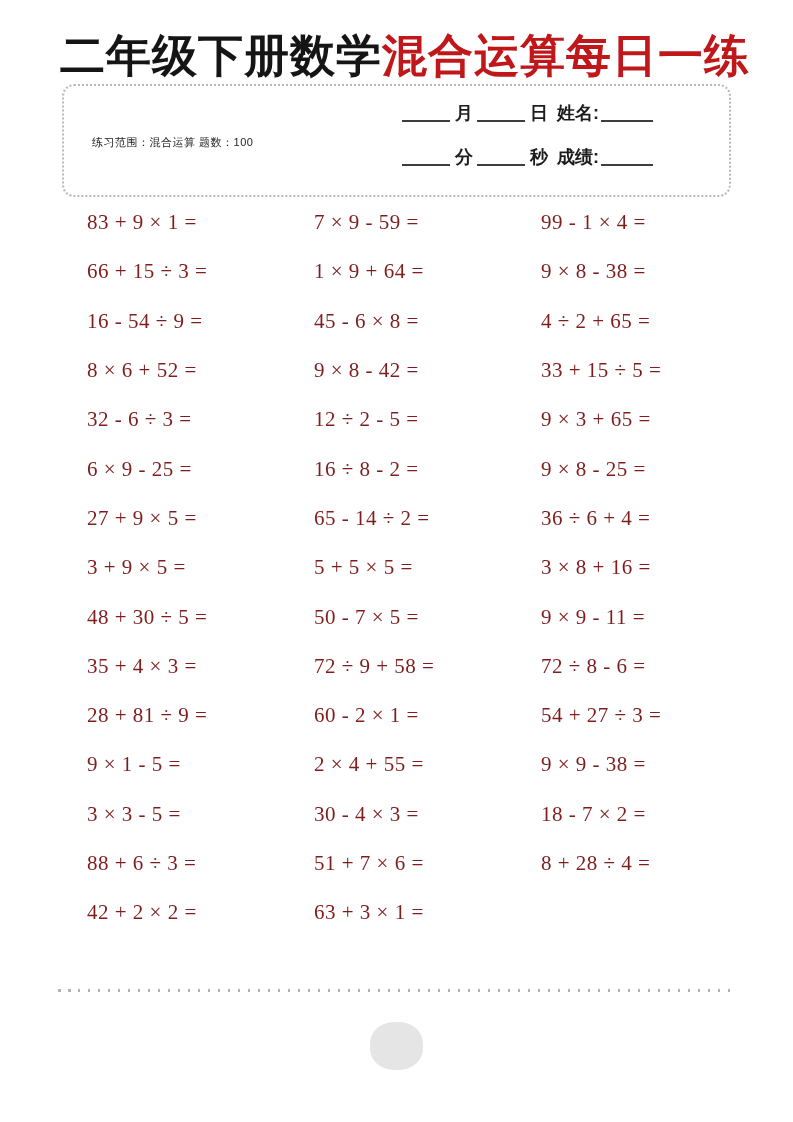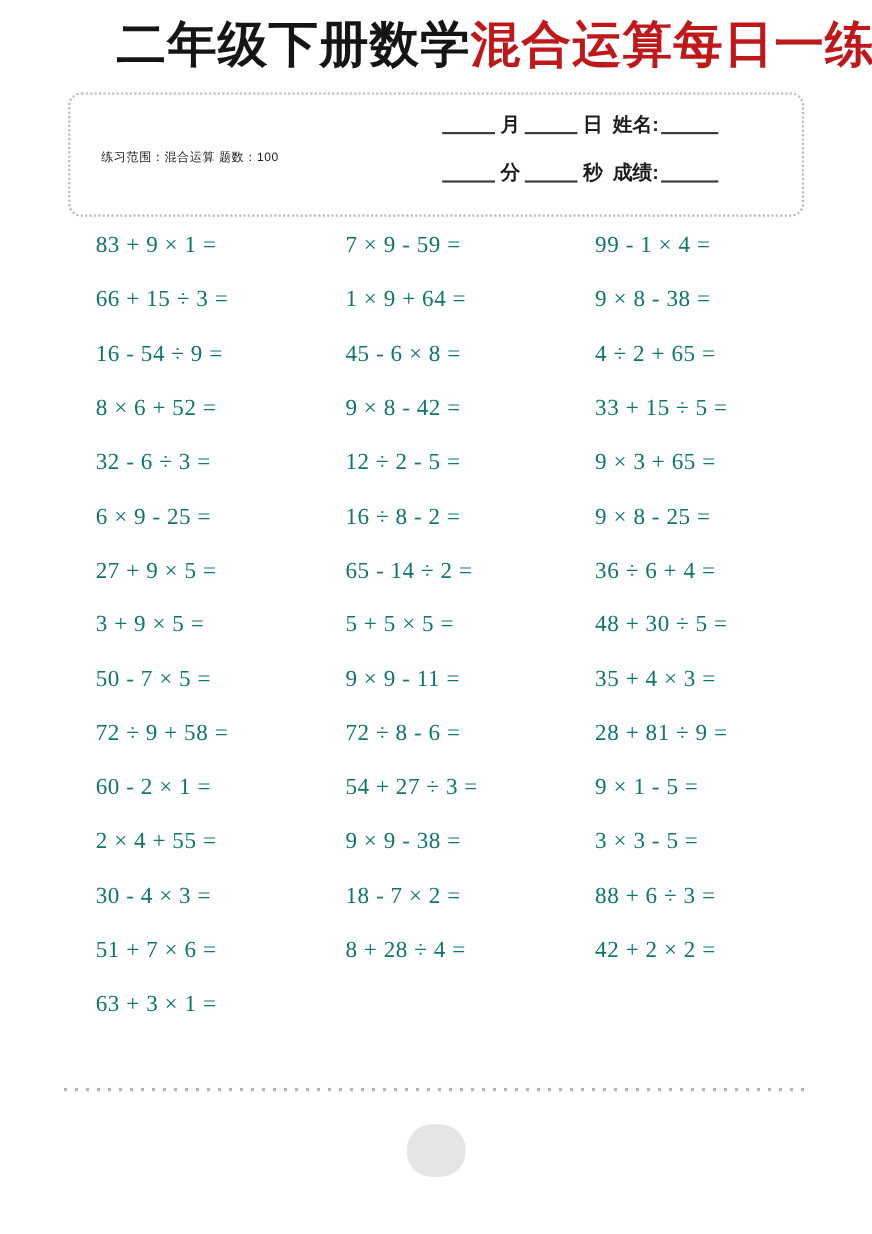--- a/index.html
+++ b/index.html
@@ -8,28 +8,27 @@
     width: 793px; height: 1122px;
     position: relative;
     overflow: hidden;
     font-family: "Liberation Sans", sans-serif;
     color: #1f1f1f;
   }
 
   
   .title {
     position: absolute;
-    left: 60px; top: 10px;
+    left: 60px; top: 26px;
     width: 680px;
     font-size: 45px;
     font-weight: 800;
     letter-spacing: 1px;
     white-space: nowrap;
     color: #151515;
-    margin-left: 46px;
   }
   .title .red { color: #c0181a; }
 
   
   .info-box {
     position: absolute;
     left: 62px; top: 84px;
     width: 669px; height: 113px;
     border: 2px dotted #b9b9b9;
     border-radius: 12px;
@@ -75,21 +74,21 @@
     position: absolute;
     left: 87px; top: 198px;
     width: 660px;
     display: grid;
     grid-template-columns: 227px 227px 1fr;
     grid-auto-rows: 49.3px;
   }
   .prob {
     font-family: "Liberation Serif", serif;
     font-size: 21px;
-    color: #0f766e;
+    color: #7f1d1d;
     display: flex;
     align-items: center;
     white-space: nowrap;
     letter-spacing: 0.5px;
   }
 
   
   .bottom-divider {
     position: absolute;
     left: 58px; top: 989px;
@@ -148,20 +147,21 @@
   <div class="prob">12 ÷ 2 - 5 =</div>
   <div class="prob">9 × 3 + 65 =</div>
   <div class="prob">6 × 9 - 25 =</div>
   <div class="prob">16 ÷ 8 - 2 =</div>
   <div class="prob">9 × 8 - 25 =</div>
   <div class="prob">27 + 9 × 5 =</div>
   <div class="prob">65 - 14 ÷ 2 =</div>
   <div class="prob">36 ÷ 6 + 4 =</div>
   <div class="prob">3 + 9 × 5 =</div>
   <div class="prob">5 + 5 × 5 =</div>
+  <div class="prob">3 × 8 + 16 =</div>
   <div class="prob">48 + 30 ÷ 5 =</div>
   <div class="prob">50 - 7 × 5 =</div>
   <div class="prob">9 × 9 - 11 =</div>
   <div class="prob">35 + 4 × 3 =</div>
   <div class="prob">72 ÷ 9 + 58 =</div>
   <div class="prob">72 ÷ 8 - 6 =</div>
   <div class="prob">28 + 81 ÷ 9 =</div>
   <div class="prob">60 - 2 × 1 =</div>
   <div class="prob">54 + 27 ÷ 3 =</div>
   <div class="prob">9 × 1 - 5 =</div>

